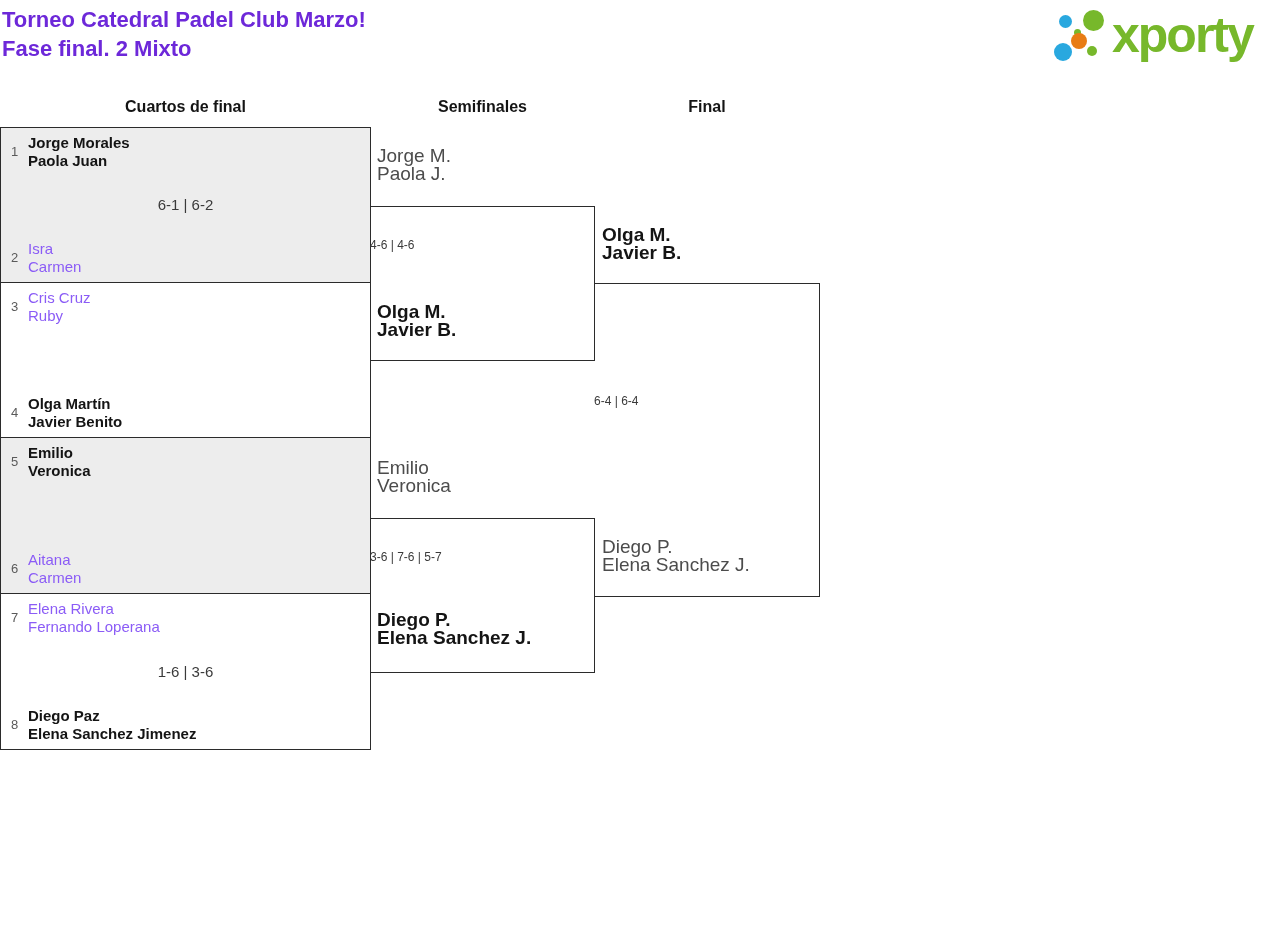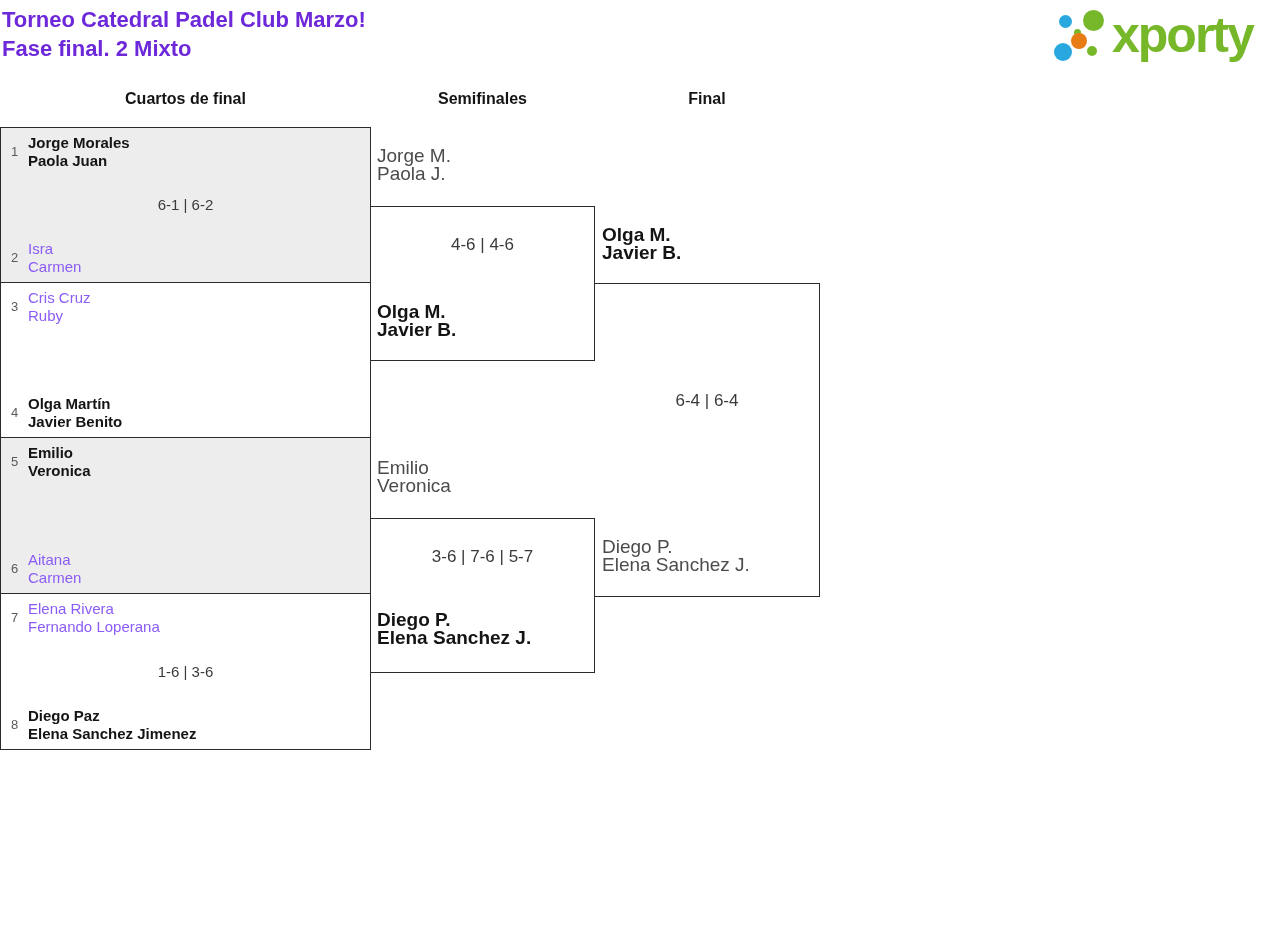--- a/index.html
+++ b/index.html
@@ -10,21 +10,21 @@
   .title{position:absolute;left:2px;top:5px;color:#6d28d9;font-weight:700;
          font-size:22px;line-height:29px;letter-spacing:0;}
 
   
   .logo{position:absolute;left:1050px;top:0;width:228px;height:72px;cursor:pointer;}
   .dot{position:absolute;border-radius:50%;}
   .logo-word{position:absolute;left:1112px;top:0;height:70px;line-height:70px;
              font-size:50px;font-weight:700;letter-spacing:-2px;color:#77b82b;}
 
   
-  .round-header{position:absolute;top:90px;height:20px;text-align:center;
+  .round-header{position:absolute;top:98px;height:20px;text-align:center;
                 font-size:16px;font-weight:600;color:#141414;}
 
   
   .qf-col{position:absolute;left:0;top:127px;width:371px;}
   .match-card{position:absolute;left:0;width:371px;border:1px solid #2b2b2b;box-sizing:border-box;}
   .card-gray{background:#ededed;}
   .card-white{background:#ffffff;}
   .pair-row{position:absolute;left:6px;right:6px;display:flex;align-items:center;}
   .pair-row.top{top:6px;}
   .pair-row.bottom{bottom:6px;}
@@ -35,21 +35,21 @@
   .score{position:absolute;left:0;right:0;top:50%;margin-top:-9px;text-align:center;
          font-size:15px;line-height:18px;color:#3a3a3a;}
 
   
   .conn-box{position:absolute;border:1px solid #2b2b2b;box-sizing:border-box;background:transparent;}
   .final-box{border-left:none;}
 
   
   .bracket-names{position:absolute;font-size:19px;line-height:18px;color:#4c4c4c;}
   .bracket-names.winner{font-weight:700;color:#141414;}
-  .bracket-score{position:absolute;text-align:center;font-size:17px;line-height:18px;color:#3a3a3a;}
+  .bracket-score{position:absolute;text-align:left;font-size:12px;line-height:18px;color:#3a3a3a;}
 </style>
 </head>
 <body>
 
 <div class="stage">
 
   <div class="title">
     <div>Torneo Catedral Padel Club Marzo!</div>
     <div>Fase final. 2 Mixto</div>
   </div>

